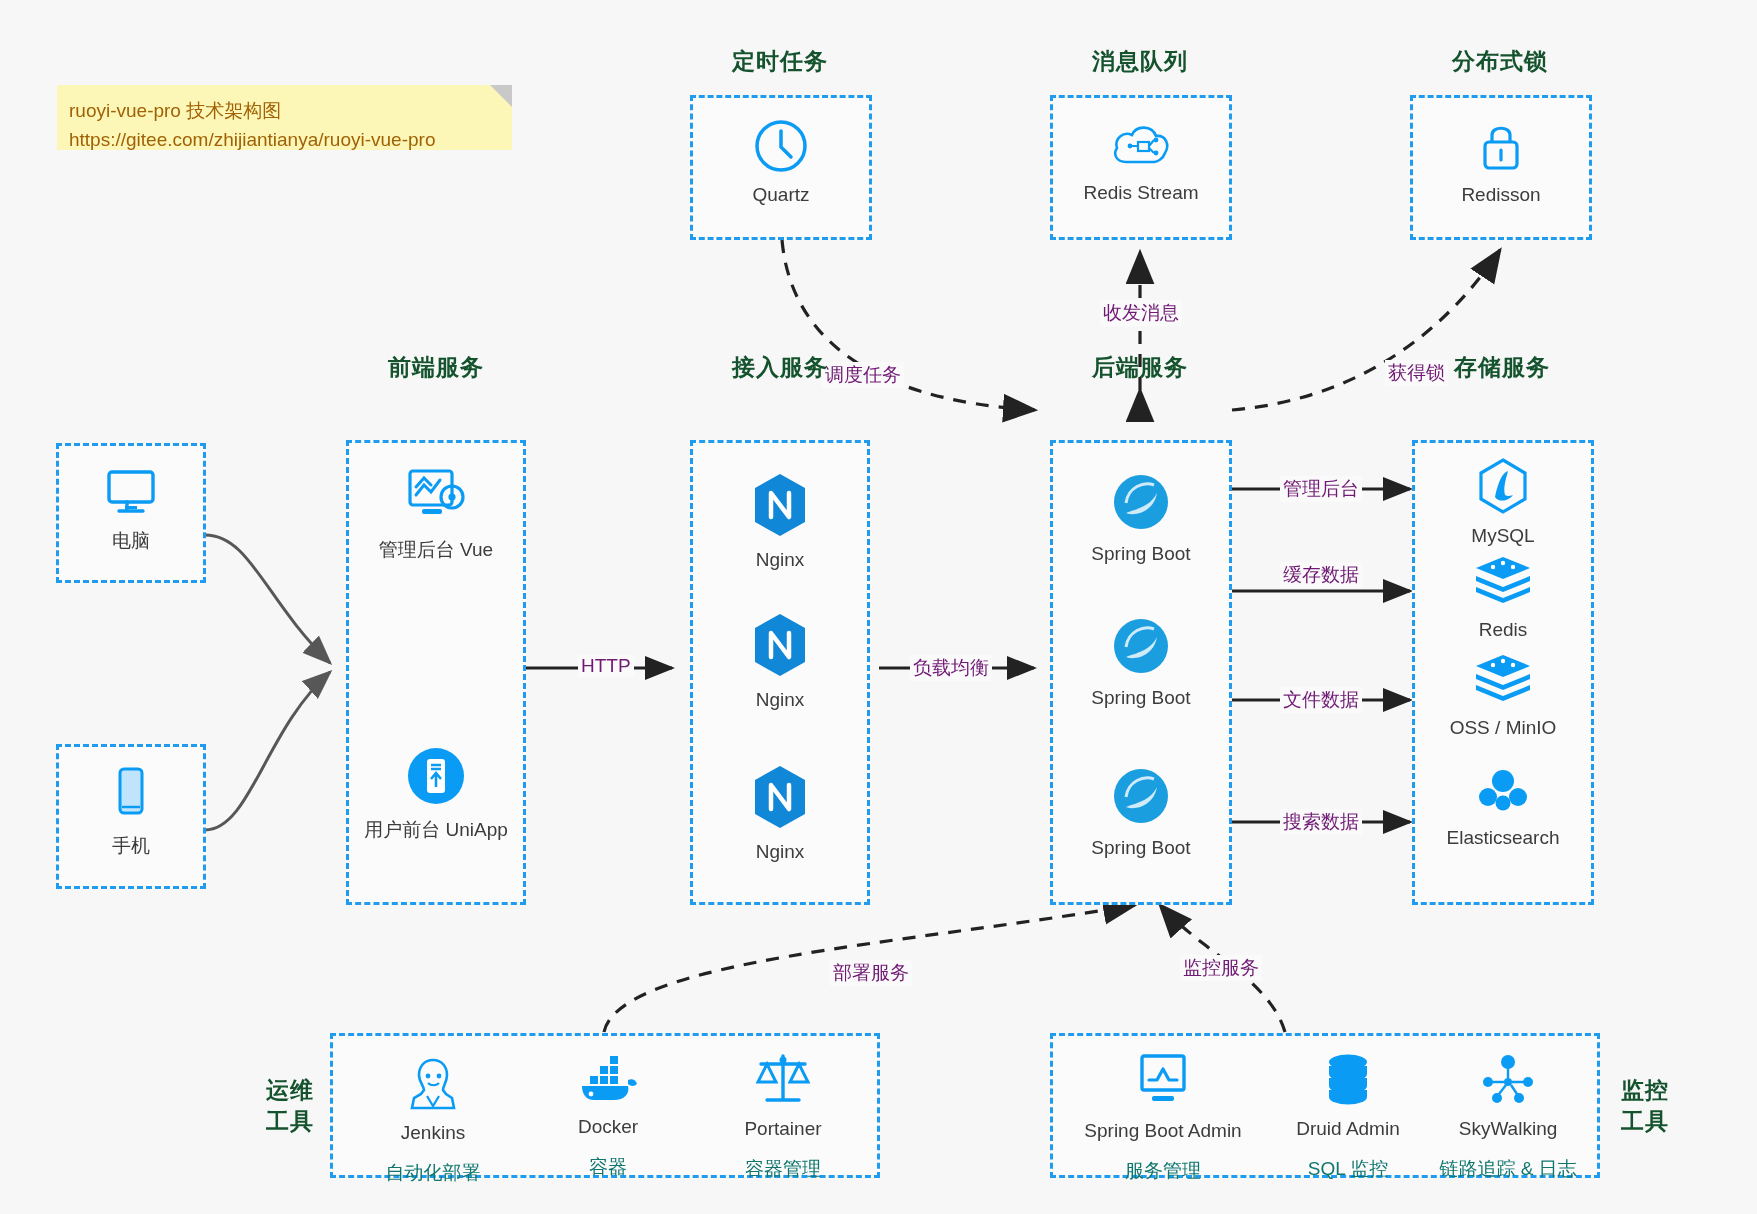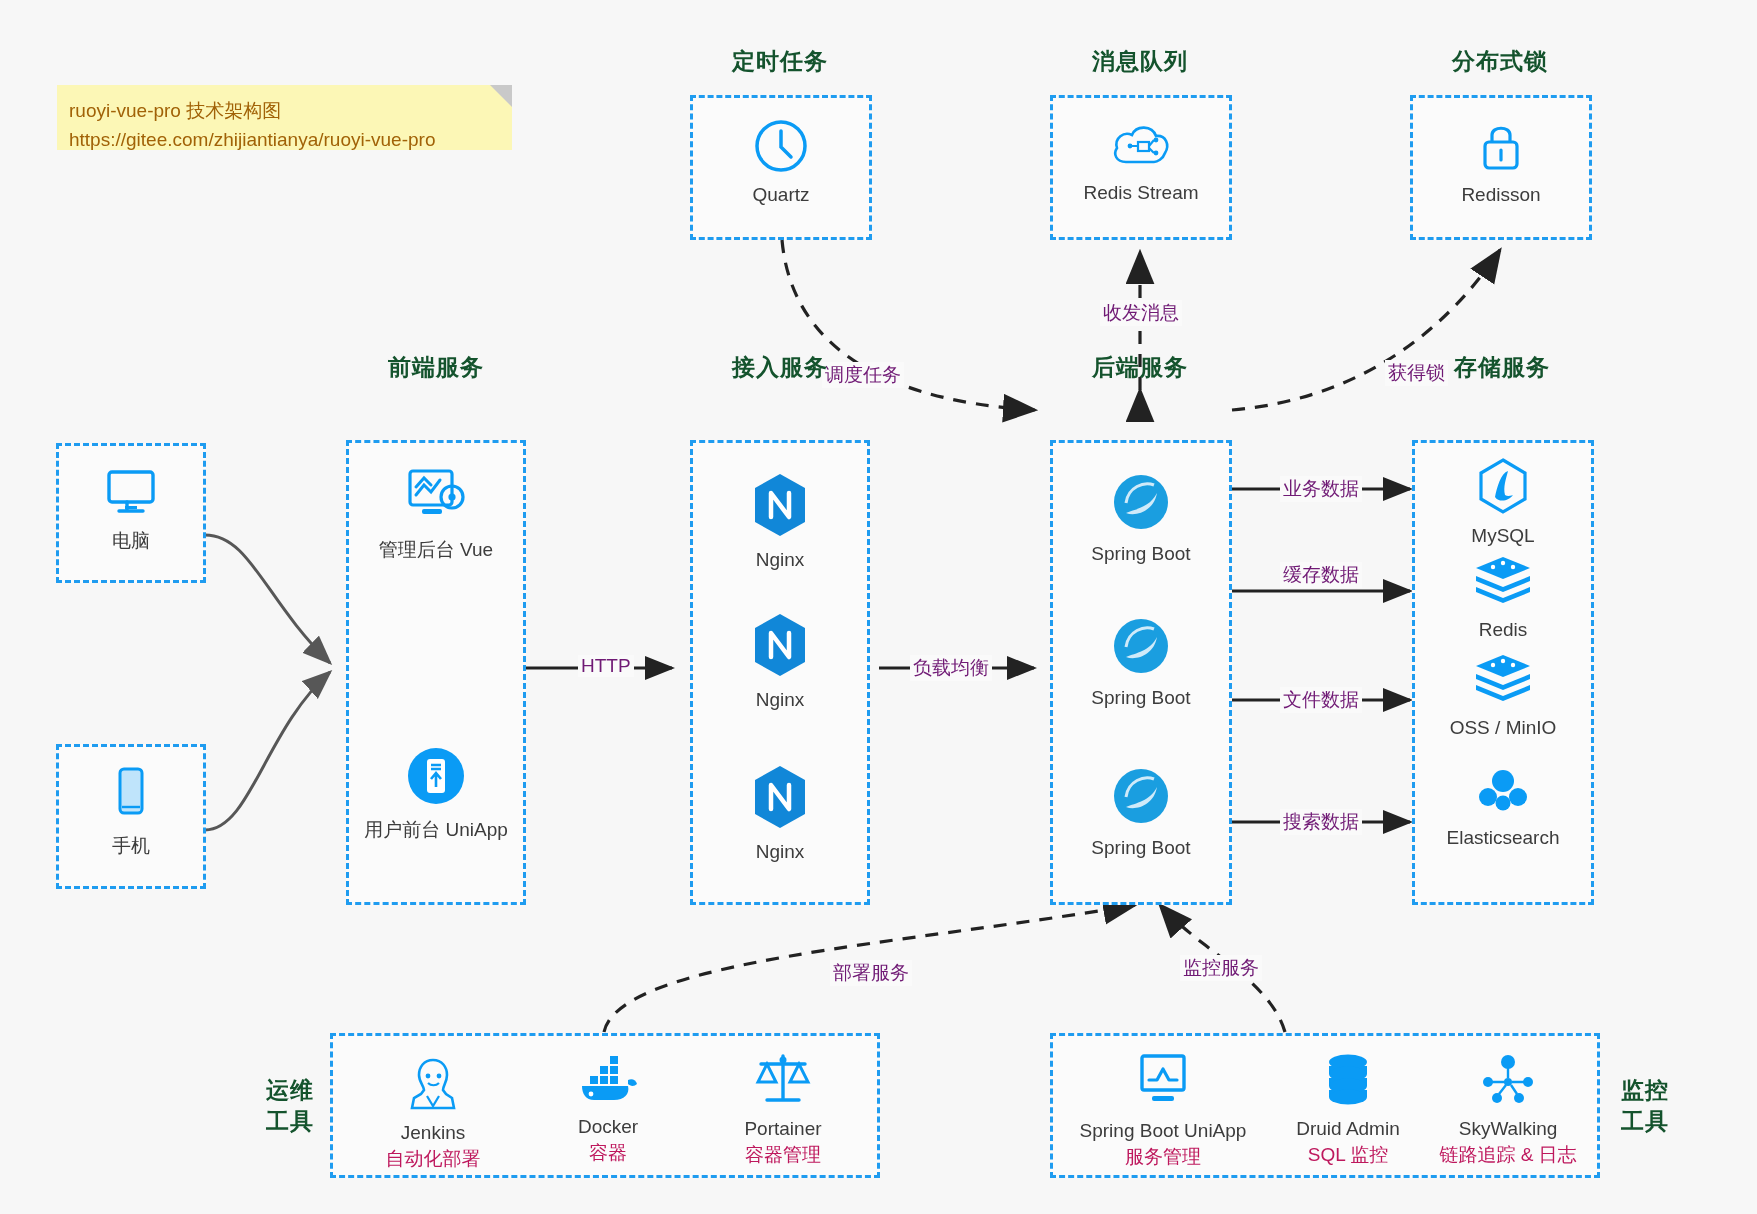--- a/index.html
+++ b/index.html
@@ -44,21 +44,21 @@
   }
 
   
   .node{position:absolute;text-align:center;width:100%;left:0;}
   .node .ico{display:block;margin:0 auto;}
   .node .lbl{
     display:block;margin-top:6px;font-size:19px;color:#3c3c3c;white-space:nowrap;
   }
   .hnode{position:absolute;text-align:center;}
   .hnode .lbl{display:block;margin-top:6px;font-size:19px;color:#3c3c3c;white-space:nowrap;}
-  .hnode .lbl2{display:block;margin-top:2px;font-size:19px;color:#be185d;white-space:nowrap;}
+  .hnode .lbl2{display:block;margin-top:16px;font-size:19px;color:#0f766e;white-space:nowrap;}
 
   
   .elabel{
     position:absolute;font-size:19px;color:#701a75;background:#fafafa;
     padding:0 3px;white-space:nowrap;
   }
 </style>
 </head>
 <body>
 
@@ -107,21 +107,21 @@
     <path d="M604,1032 C620,960 900,945 1135,905" fill="none" stroke="#222" stroke-width="3.2" stroke-dasharray="13 10" marker-end="url(#arrDarkS)"></path>
 
     <path d="M1285,1032 C1270,980 1200,950 1160,905" fill="none" stroke="#222" stroke-width="3.2" stroke-dasharray="13 10" marker-end="url(#arrDarkS)"></path>
   </svg>
 
   <div class="elabel" style="left:822px;top:362px;">调度任务</div>
   <div class="elabel" style="left:1100px;top:300px;">收发消息</div>
   <div class="elabel" style="left:1385px;top:360px;">获得锁</div>
   <div class="elabel" style="left:578px;top:655px;">HTTP</div>
   <div class="elabel" style="left:910px;top:655px;">负载均衡</div>
-  <div class="elabel" style="left:1280px;top:476px;">业务数据</div>
+  <div class="elabel" style="left:1280px;top:476px;">管理后台</div>
   <div class="elabel" style="left:1280px;top:562px;text-align:right;">缓存数据</div>
   <div class="elabel" style="left:1280px;top:687px;">文件数据</div>
   <div class="elabel" style="left:1280px;top:809px;">搜索数据</div>
   <div class="elabel" style="left:830px;top:960px;">部署服务</div>
   <div class="elabel" style="left:1180px;top:955px;">监控服务</div>
 
   <div class="gtitle" style="left:690px;top:46px;width:180px;">定时任务</div>
   <div class="box" style="left:690px;top:95px;width:182px;height:145px;">
     <div class="node" style="top:20px;">
       <span class="ico">
@@ -389,21 +389,21 @@
   </div>
   <div class="box" style="left:1050px;top:1033px;width:550px;height:145px;">
     <div class="hnode" style="left:10px;top:16px;width:200px;">
       <span class="ico">
         <svg width="62" height="58" viewBox="0 0 62 58">
           <rect x="10" y="4" width="42" height="34" rx="2" fill="none" stroke="#0a9bf5" stroke-width="3.4"></rect>
           <path d="M17 28 L25 28 L31 17 L37 28 L45 28" fill="none" stroke="#0a9bf5" stroke-width="3.2" stroke-linecap="round" stroke-linejoin="round"></path>
           <rect x="20" y="44" width="22" height="5" rx="2" fill="#0a9bf5"></rect>
         </svg>
       </span>
-      <span class="lbl">Spring Boot UniApp</span>
+      <span class="lbl">Spring Boot Admin</span>
       <span class="lbl2">服务管理</span>
     </div>
     <div class="hnode" style="left:215px;top:16px;width:160px;">
       <span class="ico">
         <svg width="58" height="56" viewBox="0 0 58 56">
           <ellipse cx="29" cy="10" rx="19" ry="7.5" fill="#0a9bf5"></ellipse>
           <rect x="10" y="14" width="38" height="8" fill="#0a9bf5"></rect>
           <ellipse cx="29" cy="22" rx="19" ry="7.5" fill="#0a9bf5"></ellipse>
           <rect x="10" y="26" width="38" height="8" fill="#0a9bf5"></rect>
           <ellipse cx="29" cy="34" rx="19" ry="7.5" fill="#0a9bf5"></ellipse>

